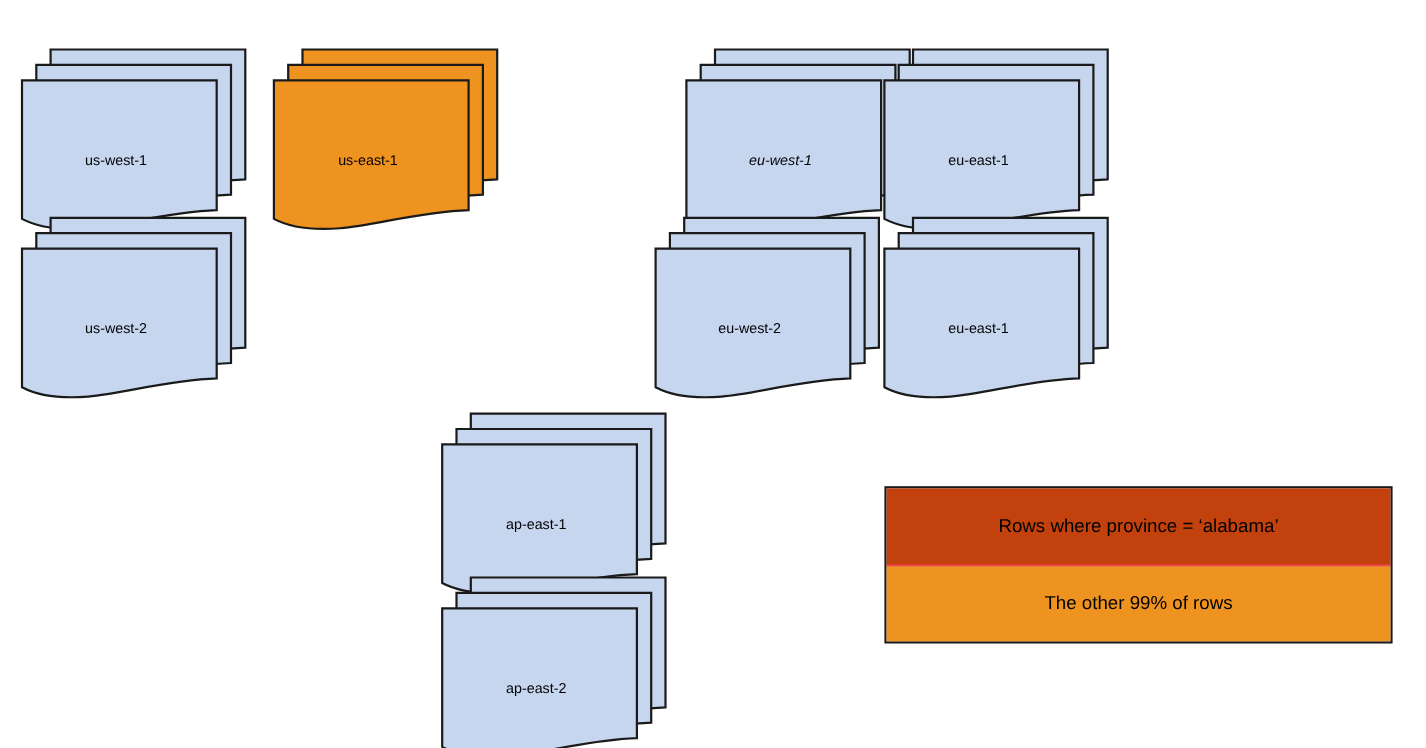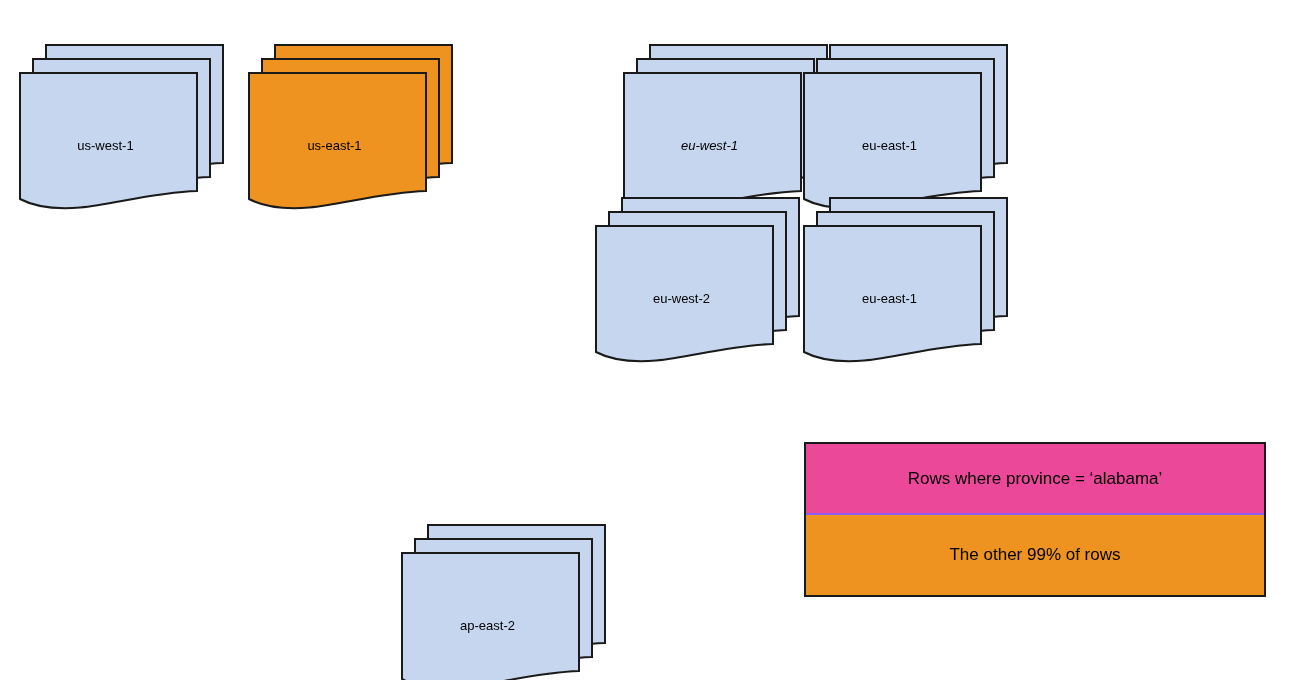--- a/index.html
+++ b/index.html
@@ -59,26 +59,26 @@
     height: 71px;
     display: flex;
     align-items: center;
     justify-content: center;
     font-family: "Liberation Sans", sans-serif;
     font-size: 17px;
     color: #000000;
     box-sizing: border-box;
   }
   .legend-row.row-blue {
-    background: #ec4899;
-    border-bottom: 2px solid #8b5cf6;
+    background: #c2410c;
+    border-bottom: 2px solid #ef4444;
   }
   .legend-row.row-orange {
     background: #ef9320;
-    height: 80px;
+    height: 68px;
   }
 </style>
 </head>
 <body>
 
 <div id="canvas">
     <div class="doc-stack" style="left: 20px; top: 45px;">
       <svg width="209" height="172" viewBox="0 -28 209 172">
         <path d="M 0 0 L 177 0 L 177 118 C 130.98 119.5 92.04 132 60.18000000000001 134.5 C 35.4 136.5 14.16 133.5 0 126 Z" transform="translate(26,-28)" fill="#c6d6ef" stroke="#1a1a1a" stroke-width="2" stroke-linejoin="miter"></path>
         <path d="M 0 0 L 177 0 L 177 118 C 130.98 119.5 92.04 132 60.18000000000001 134.5 C 35.4 136.5 14.16 133.5 0 126 Z" transform="translate(13,-14)" fill="#c6d6ef" stroke="#1a1a1a" stroke-width="2" stroke-linejoin="miter"></path>
@@ -103,35 +103,51 @@
       <div class="stack-label" style="top: 52px;">eu-west-1</div>
     </div>
     <div class="doc-stack" style="left: 804px; top: 45px;">
       <svg width="209" height="172" viewBox="0 -28 209 172">
         <path d="M 0 0 L 177 0 L 177 118 C 130.98 119.5 92.04 132 60.18000000000001 134.5 C 35.4 136.5 14.16 133.5 0 126 Z" transform="translate(26,-28)" fill="#c6d6ef" stroke="#1a1a1a" stroke-width="2" stroke-linejoin="miter"></path>
         <path d="M 0 0 L 177 0 L 177 118 C 130.98 119.5 92.04 132 60.18000000000001 134.5 C 35.4 136.5 14.16 133.5 0 126 Z" transform="translate(13,-14)" fill="#c6d6ef" stroke="#1a1a1a" stroke-width="2" stroke-linejoin="miter"></path>
         <path d="M 0 0 L 177 0 L 177 118 C 130.98 119.5 92.04 132 60.18000000000001 134.5 C 35.4 136.5 14.16 133.5 0 126 Z" transform="translate(0,0)" fill="#c6d6ef" stroke="#1a1a1a" stroke-width="2" stroke-linejoin="miter"></path>
       </svg>
       <div class="stack-label" style="top: 52px;">eu-east-1</div>
     </div>
+    <div class="doc-stack" style="left: 20px; top: 198px;">
+      <svg width="209" height="172" viewBox="0 -28 209 172">
+        <path d="M 0 0 L 177 0 L 177 118 C 130.98 119.5 92.04 132 60.18000000000001 134.5 C 35.4 136.5 14.16 133.5 0 126 Z" transform="translate(26,-28)" fill="#c6d6ef" stroke="#1a1a1a" stroke-width="2" stroke-linejoin="miter"></path>
+        <path d="M 0 0 L 177 0 L 177 118 C 130.98 119.5 92.04 132 60.18000000000001 134.5 C 35.4 136.5 14.16 133.5 0 126 Z" transform="translate(13,-14)" fill="#c6d6ef" stroke="#1a1a1a" stroke-width="2" stroke-linejoin="miter"></path>
+        <path d="M 0 0 L 177 0 L 177 118 C 130.98 119.5 92.04 132 60.18000000000001 134.5 C 35.4 136.5 14.16 133.5 0 126 Z" transform="translate(0,0)" fill="#c6d6ef" stroke="#1a1a1a" stroke-width="2" stroke-linejoin="miter"></path>
+      </svg>
+      <div class="stack-label" style="top: 52px;">us-west-2</div>
+    </div>
     <div class="doc-stack" style="left: 596px; top: 198px; padding-left: 46px;">
       <svg width="209" height="172" viewBox="0 -28 209 172">
         <path d="M 0 0 L 177 0 L 177 118 C 130.98 119.5 92.04 132 60.18000000000001 134.5 C 35.4 136.5 14.16 133.5 0 126 Z" transform="translate(26,-28)" fill="#c6d6ef" stroke="#1a1a1a" stroke-width="2" stroke-linejoin="miter"></path>
         <path d="M 0 0 L 177 0 L 177 118 C 130.98 119.5 92.04 132 60.18000000000001 134.5 C 35.4 136.5 14.16 133.5 0 126 Z" transform="translate(13,-14)" fill="#c6d6ef" stroke="#1a1a1a" stroke-width="2" stroke-linejoin="miter"></path>
         <path d="M 0 0 L 177 0 L 177 118 C 130.98 119.5 92.04 132 60.18000000000001 134.5 C 35.4 136.5 14.16 133.5 0 126 Z" transform="translate(0,0)" fill="#c6d6ef" stroke="#1a1a1a" stroke-width="2" stroke-linejoin="miter"></path>
       </svg>
       <div class="stack-label" style="top: 52px;">eu-west-2</div>
     </div>
     <div class="doc-stack" style="left: 804px; top: 198px;">
       <svg width="209" height="172" viewBox="0 -28 209 172">
         <path d="M 0 0 L 177 0 L 177 118 C 130.98 119.5 92.04 132 60.18000000000001 134.5 C 35.4 136.5 14.16 133.5 0 126 Z" transform="translate(26,-28)" fill="#c6d6ef" stroke="#1a1a1a" stroke-width="2" stroke-linejoin="miter"></path>
         <path d="M 0 0 L 177 0 L 177 118 C 130.98 119.5 92.04 132 60.18000000000001 134.5 C 35.4 136.5 14.16 133.5 0 126 Z" transform="translate(13,-14)" fill="#c6d6ef" stroke="#1a1a1a" stroke-width="2" stroke-linejoin="miter"></path>
         <path d="M 0 0 L 177 0 L 177 118 C 130.98 119.5 92.04 132 60.18000000000001 134.5 C 35.4 136.5 14.16 133.5 0 126 Z" transform="translate(0,0)" fill="#c6d6ef" stroke="#1a1a1a" stroke-width="2" stroke-linejoin="miter"></path>
       </svg>
       <div class="stack-label" style="top: 52px;">eu-east-1</div>
+    </div>
+    <div class="doc-stack" style="left: 402px; top: 376px;">
+      <svg width="209" height="172" viewBox="0 -28 209 172">
+        <path d="M 0 0 L 177 0 L 177 118 C 130.98 119.5 92.04 132 60.18000000000001 134.5 C 35.4 136.5 14.16 133.5 0 126 Z" transform="translate(26,-28)" fill="#c6d6ef" stroke="#1a1a1a" stroke-width="2" stroke-linejoin="miter"></path>
+        <path d="M 0 0 L 177 0 L 177 118 C 130.98 119.5 92.04 132 60.18000000000001 134.5 C 35.4 136.5 14.16 133.5 0 126 Z" transform="translate(13,-14)" fill="#c6d6ef" stroke="#1a1a1a" stroke-width="2" stroke-linejoin="miter"></path>
+        <path d="M 0 0 L 177 0 L 177 118 C 130.98 119.5 92.04 132 60.18000000000001 134.5 C 35.4 136.5 14.16 133.5 0 126 Z" transform="translate(0,0)" fill="#c6d6ef" stroke="#1a1a1a" stroke-width="2" stroke-linejoin="miter"></path>
+      </svg>
+      <div class="stack-label" style="top: 52px;">ap-east-1</div>
     </div>
     <div class="doc-stack" style="left: 402px; top: 525px;">
       <svg width="209" height="172" viewBox="0 -28 209 172">
         <path d="M 0 0 L 177 0 L 177 118 C 130.98 119.5 92.04 132 60.18000000000001 134.5 C 35.4 136.5 14.16 133.5 0 126 Z" transform="translate(26,-28)" fill="#c6d6ef" stroke="#1a1a1a" stroke-width="2" stroke-linejoin="miter"></path>
         <path d="M 0 0 L 177 0 L 177 118 C 130.98 119.5 92.04 132 60.18000000000001 134.5 C 35.4 136.5 14.16 133.5 0 126 Z" transform="translate(13,-14)" fill="#c6d6ef" stroke="#1a1a1a" stroke-width="2" stroke-linejoin="miter"></path>
         <path d="M 0 0 L 177 0 L 177 118 C 130.98 119.5 92.04 132 60.18000000000001 134.5 C 35.4 136.5 14.16 133.5 0 126 Z" transform="translate(0,0)" fill="#c6d6ef" stroke="#1a1a1a" stroke-width="2" stroke-linejoin="miter"></path>
       </svg>
       <div class="stack-label" style="top: 52px;">ap-east-2</div>
     </div>
     <div class="legend">

